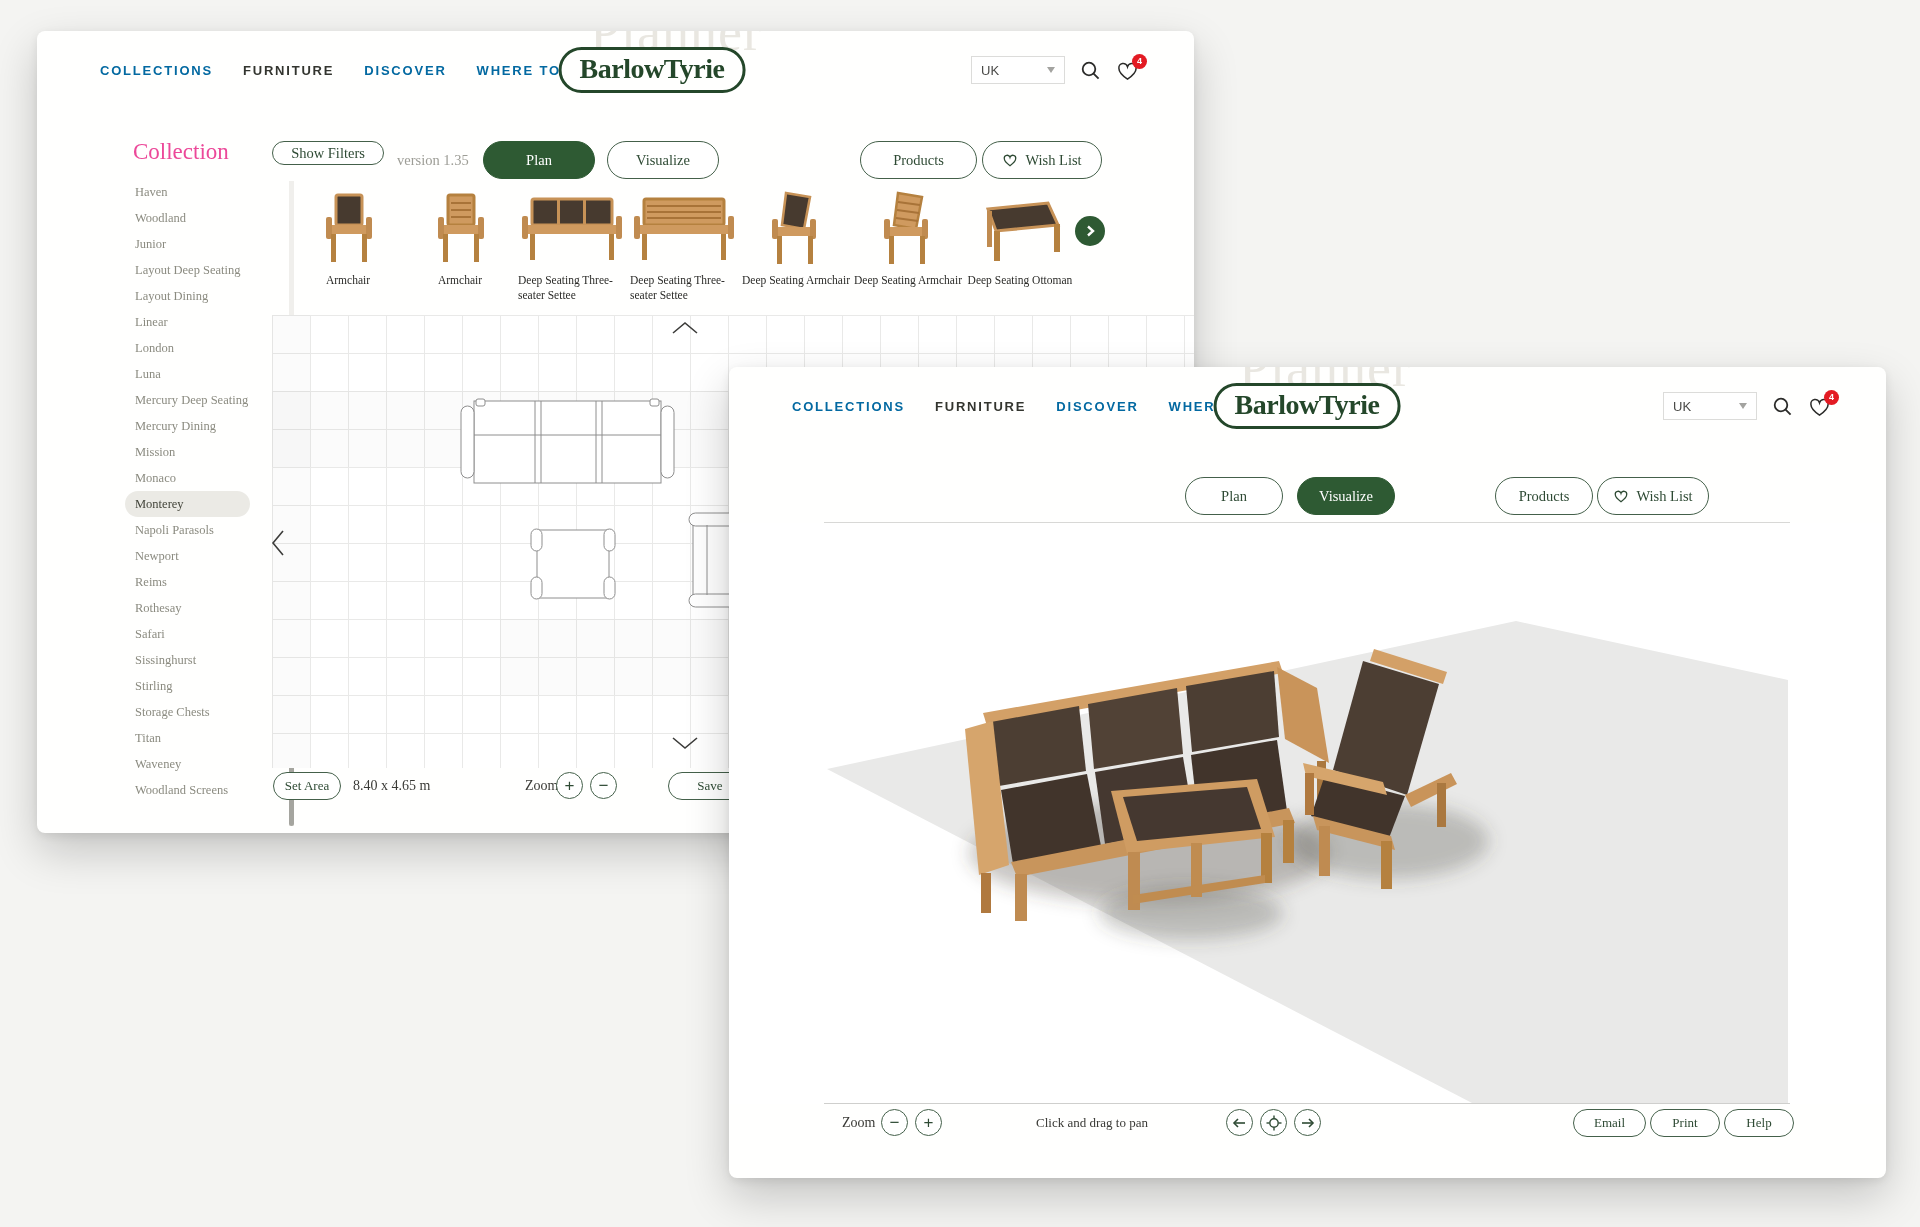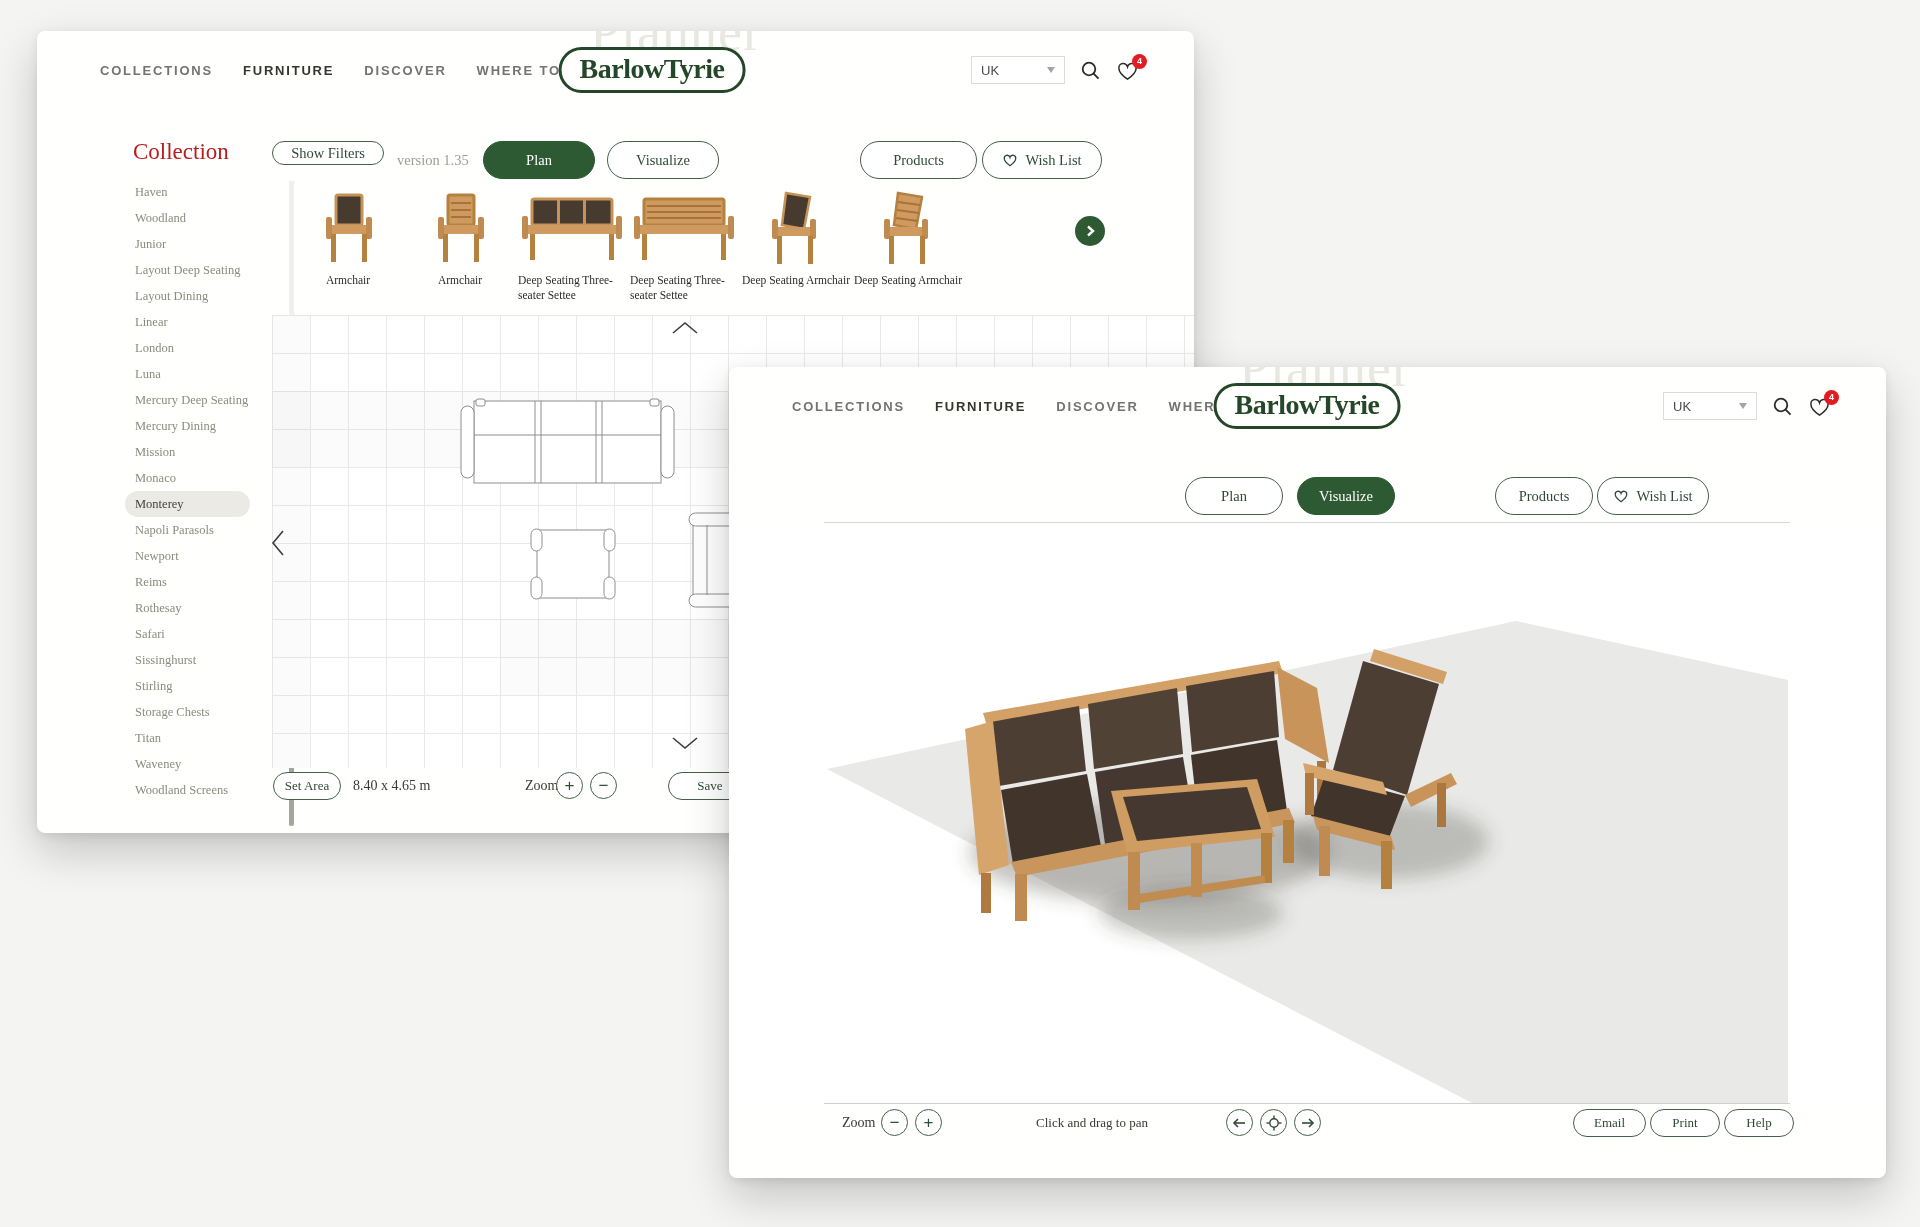--- a/index.html
+++ b/index.html
@@ -20,21 +20,21 @@
   .watermark {
     position:absolute; top:-30px; font-family:"Liberation Serif", serif;
     font-size:54px; color:#e9e7e1; letter-spacing:1px; z-index:0; user-select:none;
   }
   #plan-window .watermark { left:553px; }
   #viz-window  .watermark { left:510px; }
 
   .win-header { position:absolute; top:0; left:0; width:100%; height:78px;
     display:flex; align-items:center; padding:0 55px 0 63px; z-index:3; }
   .nav-links { display:flex; gap:30px; }
-  .nav-link { font-size:13px; font-weight:700; letter-spacing:1.8px; color:#737373; cursor:pointer; white-space:nowrap; }
+  .nav-link { font-size:13px; font-weight:700; letter-spacing:1.8px; color:#0369a1; cursor:pointer; white-space:nowrap; }
   .nav-link.active { color:#33352f; }
   .logo-pill {
     position:absolute; top:50%; transform:translate(-50%,-50%);
     border:3px solid #24472a; border-radius:40px; padding:3px 18px 5px;
     font-family:"Liberation Serif", serif; font-weight:700; font-size:28px;
     color:#24472a; background:#fffffe; letter-spacing:-0.5px; z-index:2; white-space:nowrap;
   }
   #plan-window .logo-pill { left:615px; }
   #viz-window  .logo-pill { left:578px; }
   .header-right { margin-left:auto; display:flex; align-items:center; gap:15px; z-index:2; }
@@ -50,21 +50,21 @@
   .pill {
     position:absolute; display:flex; align-items:center; justify-content:center; gap:7px;
     border:1.3px solid #44604a; border-radius:19px; background:#fff;
     font-family:"Liberation Serif", serif; font-size:14.5px; color:#2e4a34;
     cursor:pointer; white-space:nowrap;
   }
   .pill.green { background:#2e5a33; border-color:#2e5a33; color:#ffffff; }
 
   
   .sidebar-title { position:absolute; left:96px; top:108px; font-family:"Liberation Serif", serif;
-    font-size:23px; color:#b91c1c; }
+    font-size:23px; color:#ec4899; }
   .side-list { position:absolute; left:88px; top:148px; width:125px; }
   .side-item { height:26px; line-height:26px; padding:0 10px; font-family:"Liberation Serif", serif;
     font-size:12.5px; color:#8b8b80; cursor:pointer; white-space:nowrap; border-radius:13px; }
   .side-item.selected { background:#ebeae5; color:#43453b; }
   .side-scroll-track { position:absolute; left:252px; top:150px; width:5px; height:645px; background:#f0efec; }
   .side-scroll-thumb { position:absolute; left:0; top:310px; width:5px; height:335px; background:#a5a59f; border-radius:3px; }
 
   .version-label { position:absolute; left:360px; top:110px; height:38px; display:flex; align-items:center;
     font-family:"Liberation Serif", serif; font-size:14.5px; color:#9d9d96; }
 
@@ -256,20 +256,31 @@
             <line x1="20" y1="27" x2="42" y2="30" stroke="#a87338" stroke-width="2"></line>
             <rect x="12" y="36" width="36" height="9" rx="2" fill="#cf9a5f"></rect>
             <rect x="8" y="28" width="6" height="20" rx="2" fill="#c08b50"></rect>
             <rect x="46" y="28" width="6" height="20" rx="2" fill="#c08b50"></rect>
             <rect x="13" y="45" width="5" height="28" fill="#b5813f"></rect>
             <rect x="44" y="45" width="5" height="28" fill="#b5813f"></rect>
           </svg>
       </div>
       <div class="car-label">Deep Seating Armchair</div>
     </div>
+    <div class="car-item">
+      <div class="car-img">
+        <svg width="92" height="76" viewBox="0 0 92 76">
+            <polygon points="14,18 74,12 84,34 22,40" fill="#473a2f" stroke="#c79257" stroke-width="3"></polygon>
+            <rect x="20" y="40" width="6" height="30" fill="#b5813f"></rect>
+            <rect x="80" y="33" width="6" height="28" fill="#b5813f"></rect>
+            <rect x="13" y="20" width="5" height="36" fill="#c08b50"></rect>
+          </svg>
+      </div>
+      <div class="car-label">Deep Seating Ottoman</div>
+    </div>
   </div>
   <div class="car-next">
     <svg width="12" height="12" viewBox="0 0 12 12">
         <polyline points="4,1.5 9,6 4,10.5" fill="none" stroke="#ffffff" stroke-width="2.4"></polyline>
       </svg>
   </div>
 
   <div class="plan-grid">
     <div class="grid-patch" style="left:0;top:0;width:38px;height:453px;"></div>
     <div class="grid-patch" style="left:0;top:76px;width:922px;height:76px;"></div>

